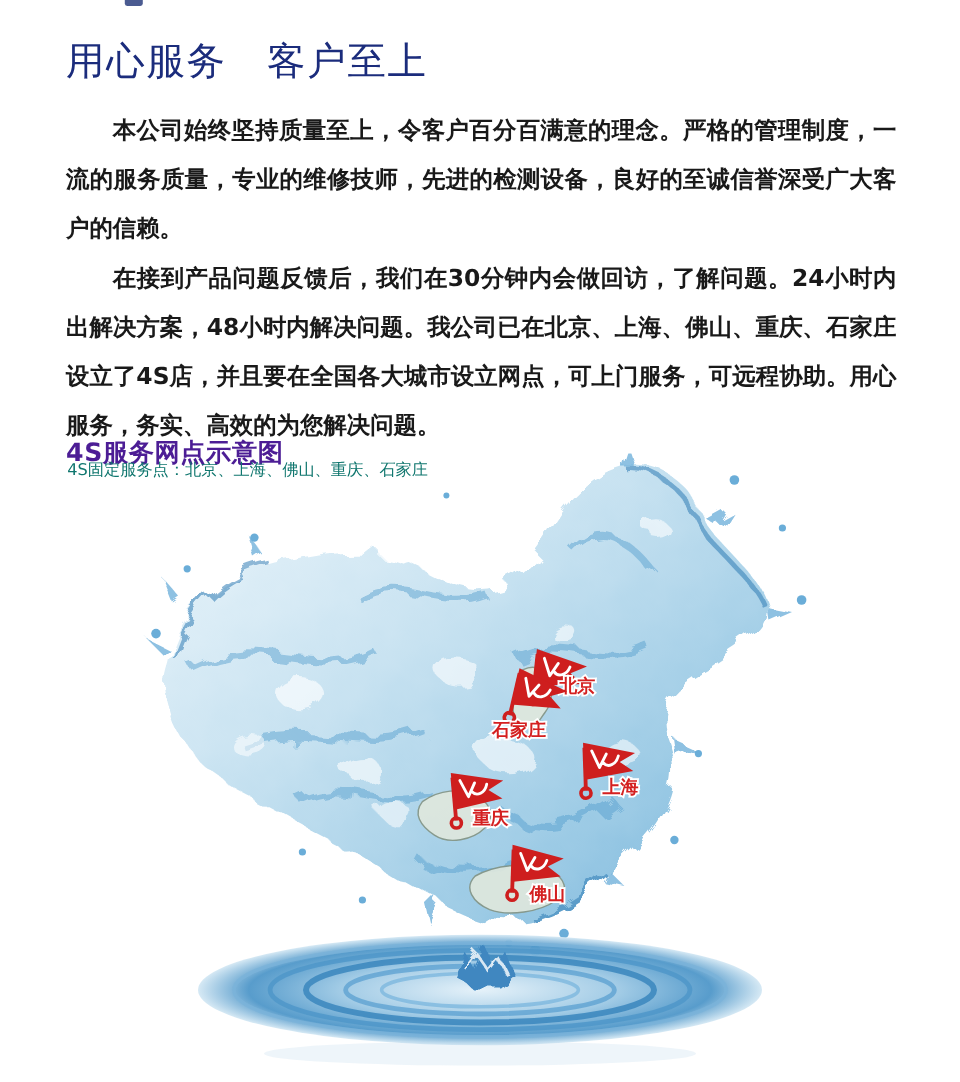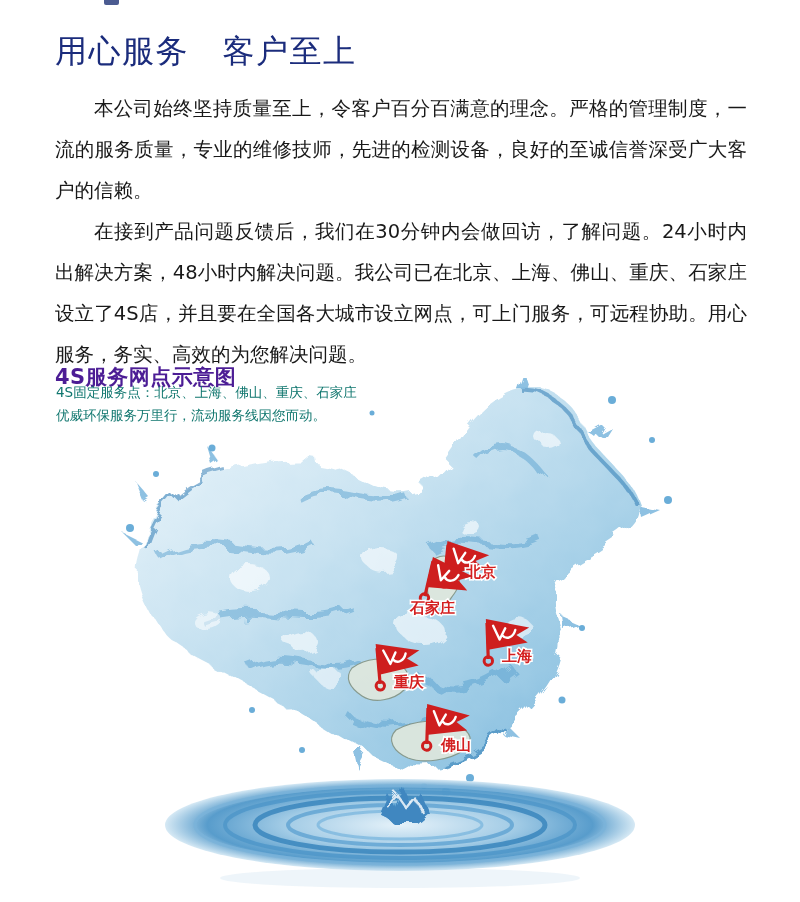--- a/index.html
+++ b/index.html
@@ -10,21 +10,21 @@
   .logo-speck {
     position:absolute; left:104px; top:0; width:15px; height:5px;
     background:#2b3e7e; opacity:.85; border-radius:0 0 2px 2px;
   }
   .page-title {
     position:absolute; left:55px; top:30px; margin:0;
     font-size:32px; font-weight:normal; color:#1b2c7c;
     letter-spacing:1.5px; white-space:pre;
   }
   .body-copy {
-    position:absolute; left:55px; top:88px; width:692px;
+    position:absolute; left:55px; top:88px; width:692px;font-weight:bold;
   }
   .body-copy p {
     margin:0; font-size:19.5px; line-height:41px; color:#191919;
     text-indent:2em; text-align:justify;
   }
   .section-title {
     position:absolute; left:55px; top:363px; margin:0;
     font-size:21px; font-weight:bold; color:#4c1d95; letter-spacing:.5px;
   }
   .captions {
@@ -48,21 +48,20 @@
 
   <div class="body-copy">
     <p>本公司始终坚持质量至上，令客户百分百满意的理念。严格的管理制度，一流的服务质量，专业的维修技师，先进的检测设备，良好的至诚信誉深受广大客户的信赖。</p>
     <p>在接到产品问题反馈后，我们在30分钟内会做回访，了解问题。24小时内出解决方案，48小时内解决问题。我公司已在北京、上海、佛山、重庆、石家庄设立了4S店，并且要在全国各大城市设立网点，可上门服务，可远程协助。用心服务，务实、高效的为您解决问题。</p>
   </div>
 
   <h2 class="section-title">4S服务网点示意图</h2>
 
   <div class="captions">
     <div>4S固定服务点：北京、上海、佛山、重庆、石家庄</div>
-    <div>优威环保服务万里行，流动服务线因您而动。</div>
   </div>
 
   <div class="map-wrap">
     <svg width="800" height="517" viewBox="0 0 800 517">
       <defs>
         <linearGradient id="waterGrad" x1="0" y1="0" x2="1" y2="1">
           <stop offset="0" stop-color="#eef7fc"></stop>
           <stop offset="0.4" stop-color="#c3e0f0"></stop>
           <stop offset="0.75" stop-color="#93c6e3"></stop>
           <stop offset="1" stop-color="#6aadd8"></stop>

